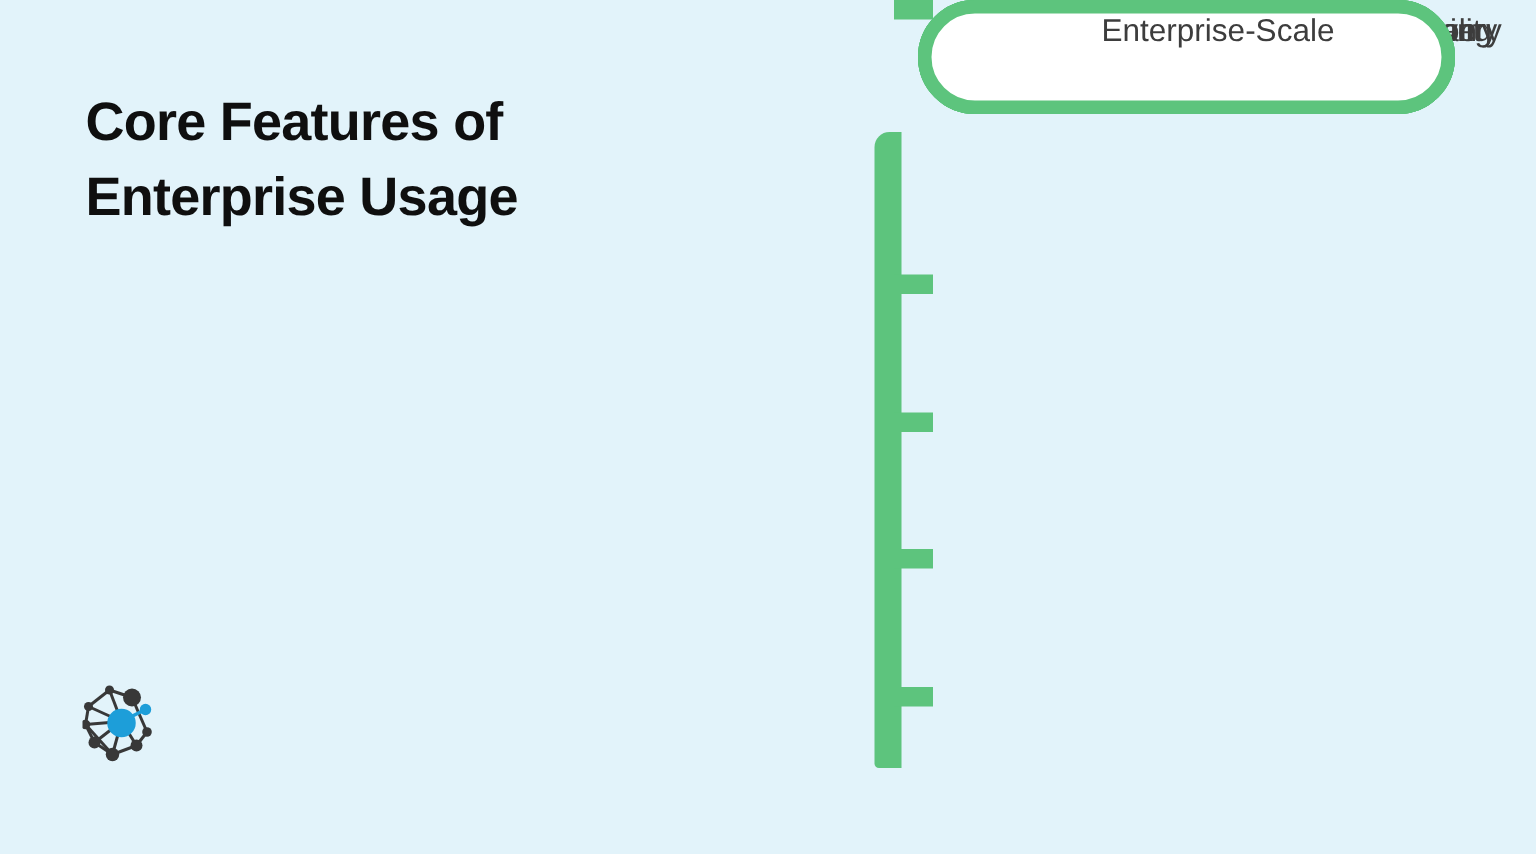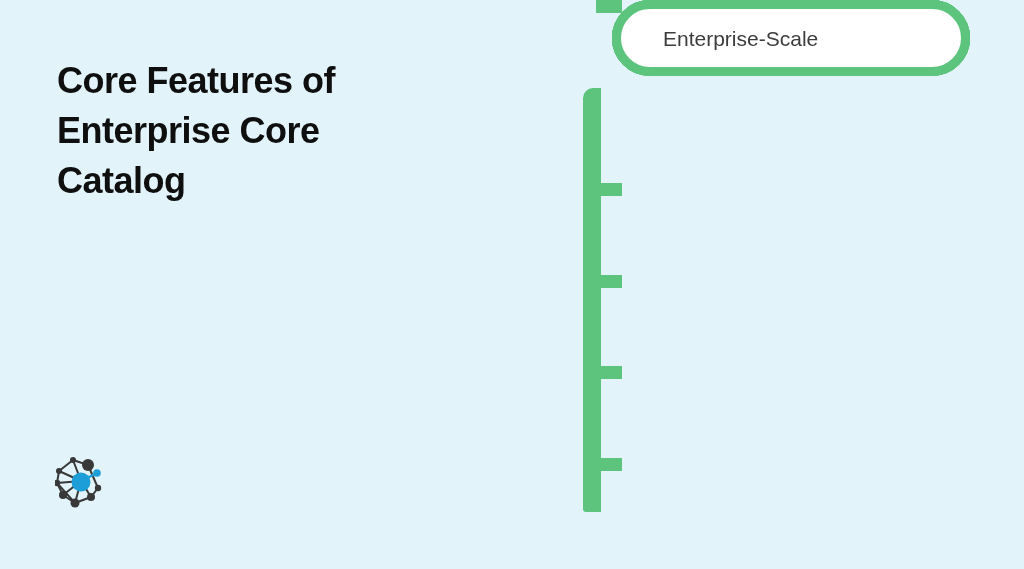--- a/index.html
+++ b/index.html
@@ -53,21 +53,21 @@
   
   .pill {
     position: absolute;
     left: 612px;
     width: 358px;
     height: 76px;
     background: #ffffff;
     border: 9px solid #5dc47d;
     border-radius: 38px;
     display: flex;
-    flex-direction: column;
+    flex-direction: row;
     justify-content: center;
     padding-left: 42px;
   }
   .pill:nth-of-type(1) { top: 60px;  }
   .pill:nth-of-type(2) { top: 152px; }
   .pill:nth-of-type(3) { top: 244px; }
   .pill:nth-of-type(4) { top: 335px; }
   .pill:nth-of-type(5) { top: 427px; }
 
   .pill .line {
@@ -86,22 +86,21 @@
     top: 456px;
     width: 50px;
     height: 52px;
   }
 </style>
 </head>
 <body>
 
 <h1 class="title">
   <span>Core Features of</span>
-  <span>Enterprise Core</span>
-  <span>Catalog</span>
+  <span>Enterprise Usage</span>
 </h1>
 
 <div class="spine"></div>
 <div class="connector"></div>
 <div class="connector"></div>
 <div class="connector"></div>
 <div class="connector"></div>
 <div class="connector"></div>
 
 <div class="pill">

